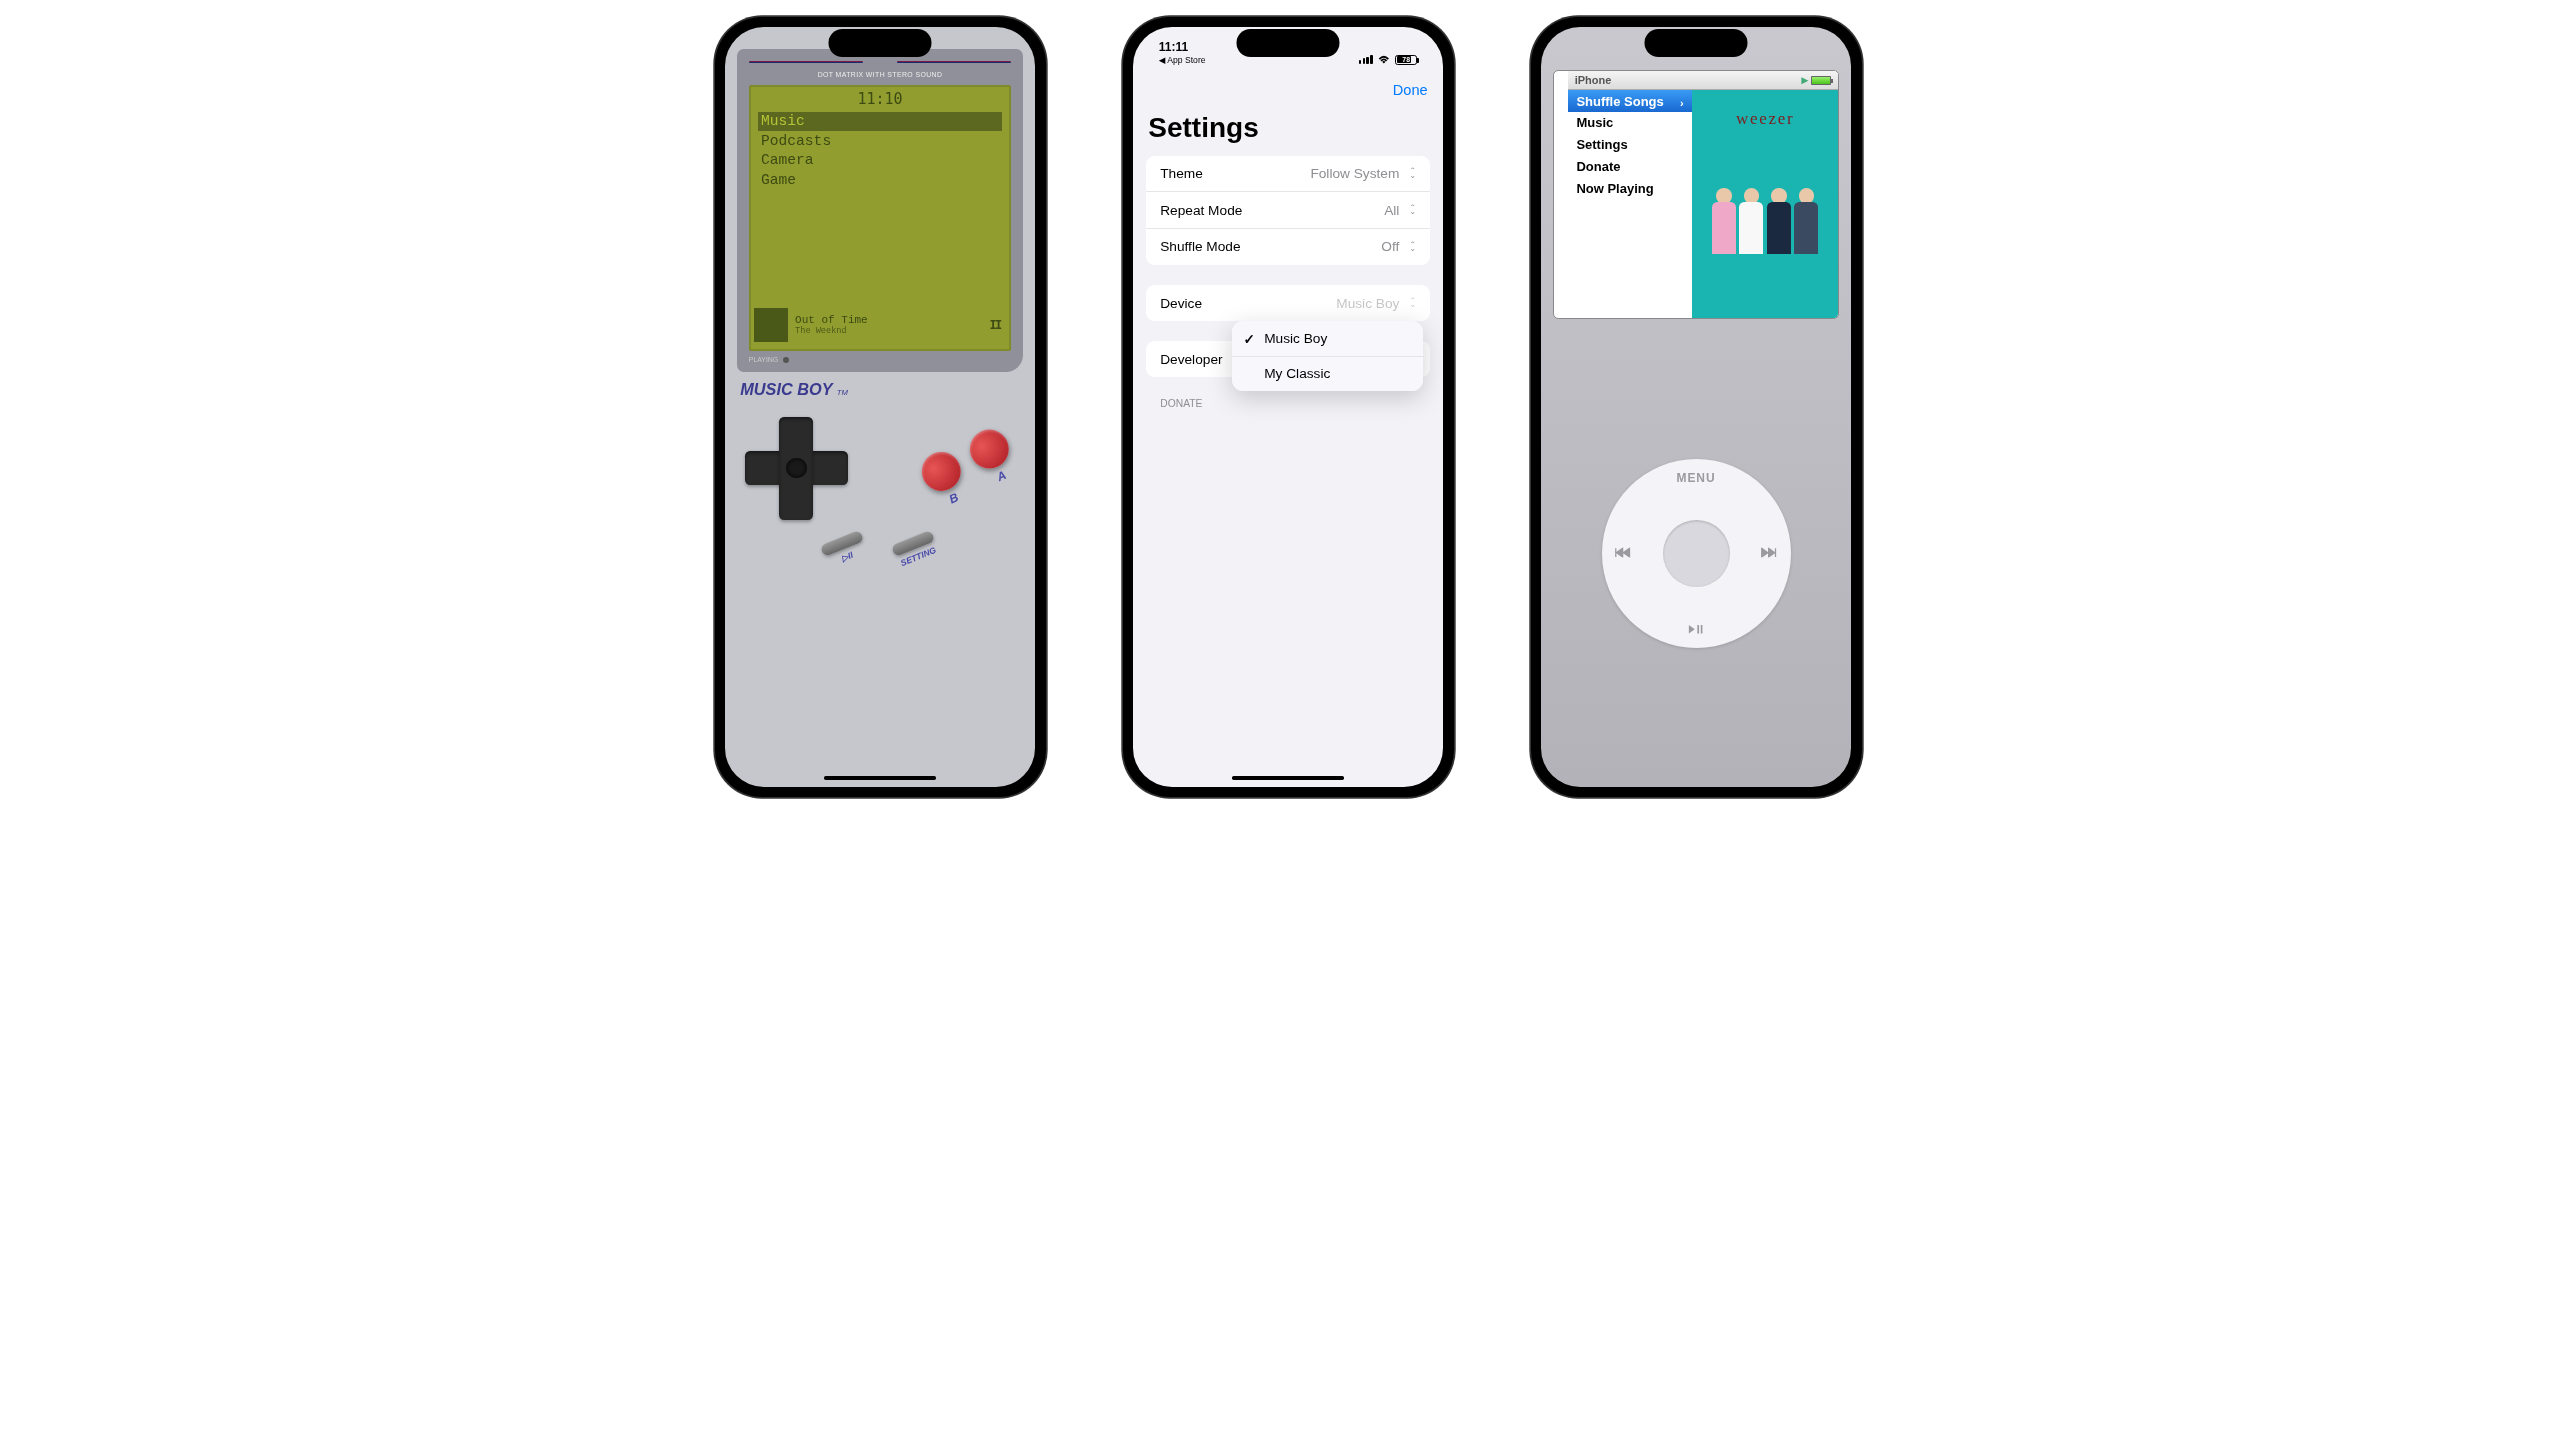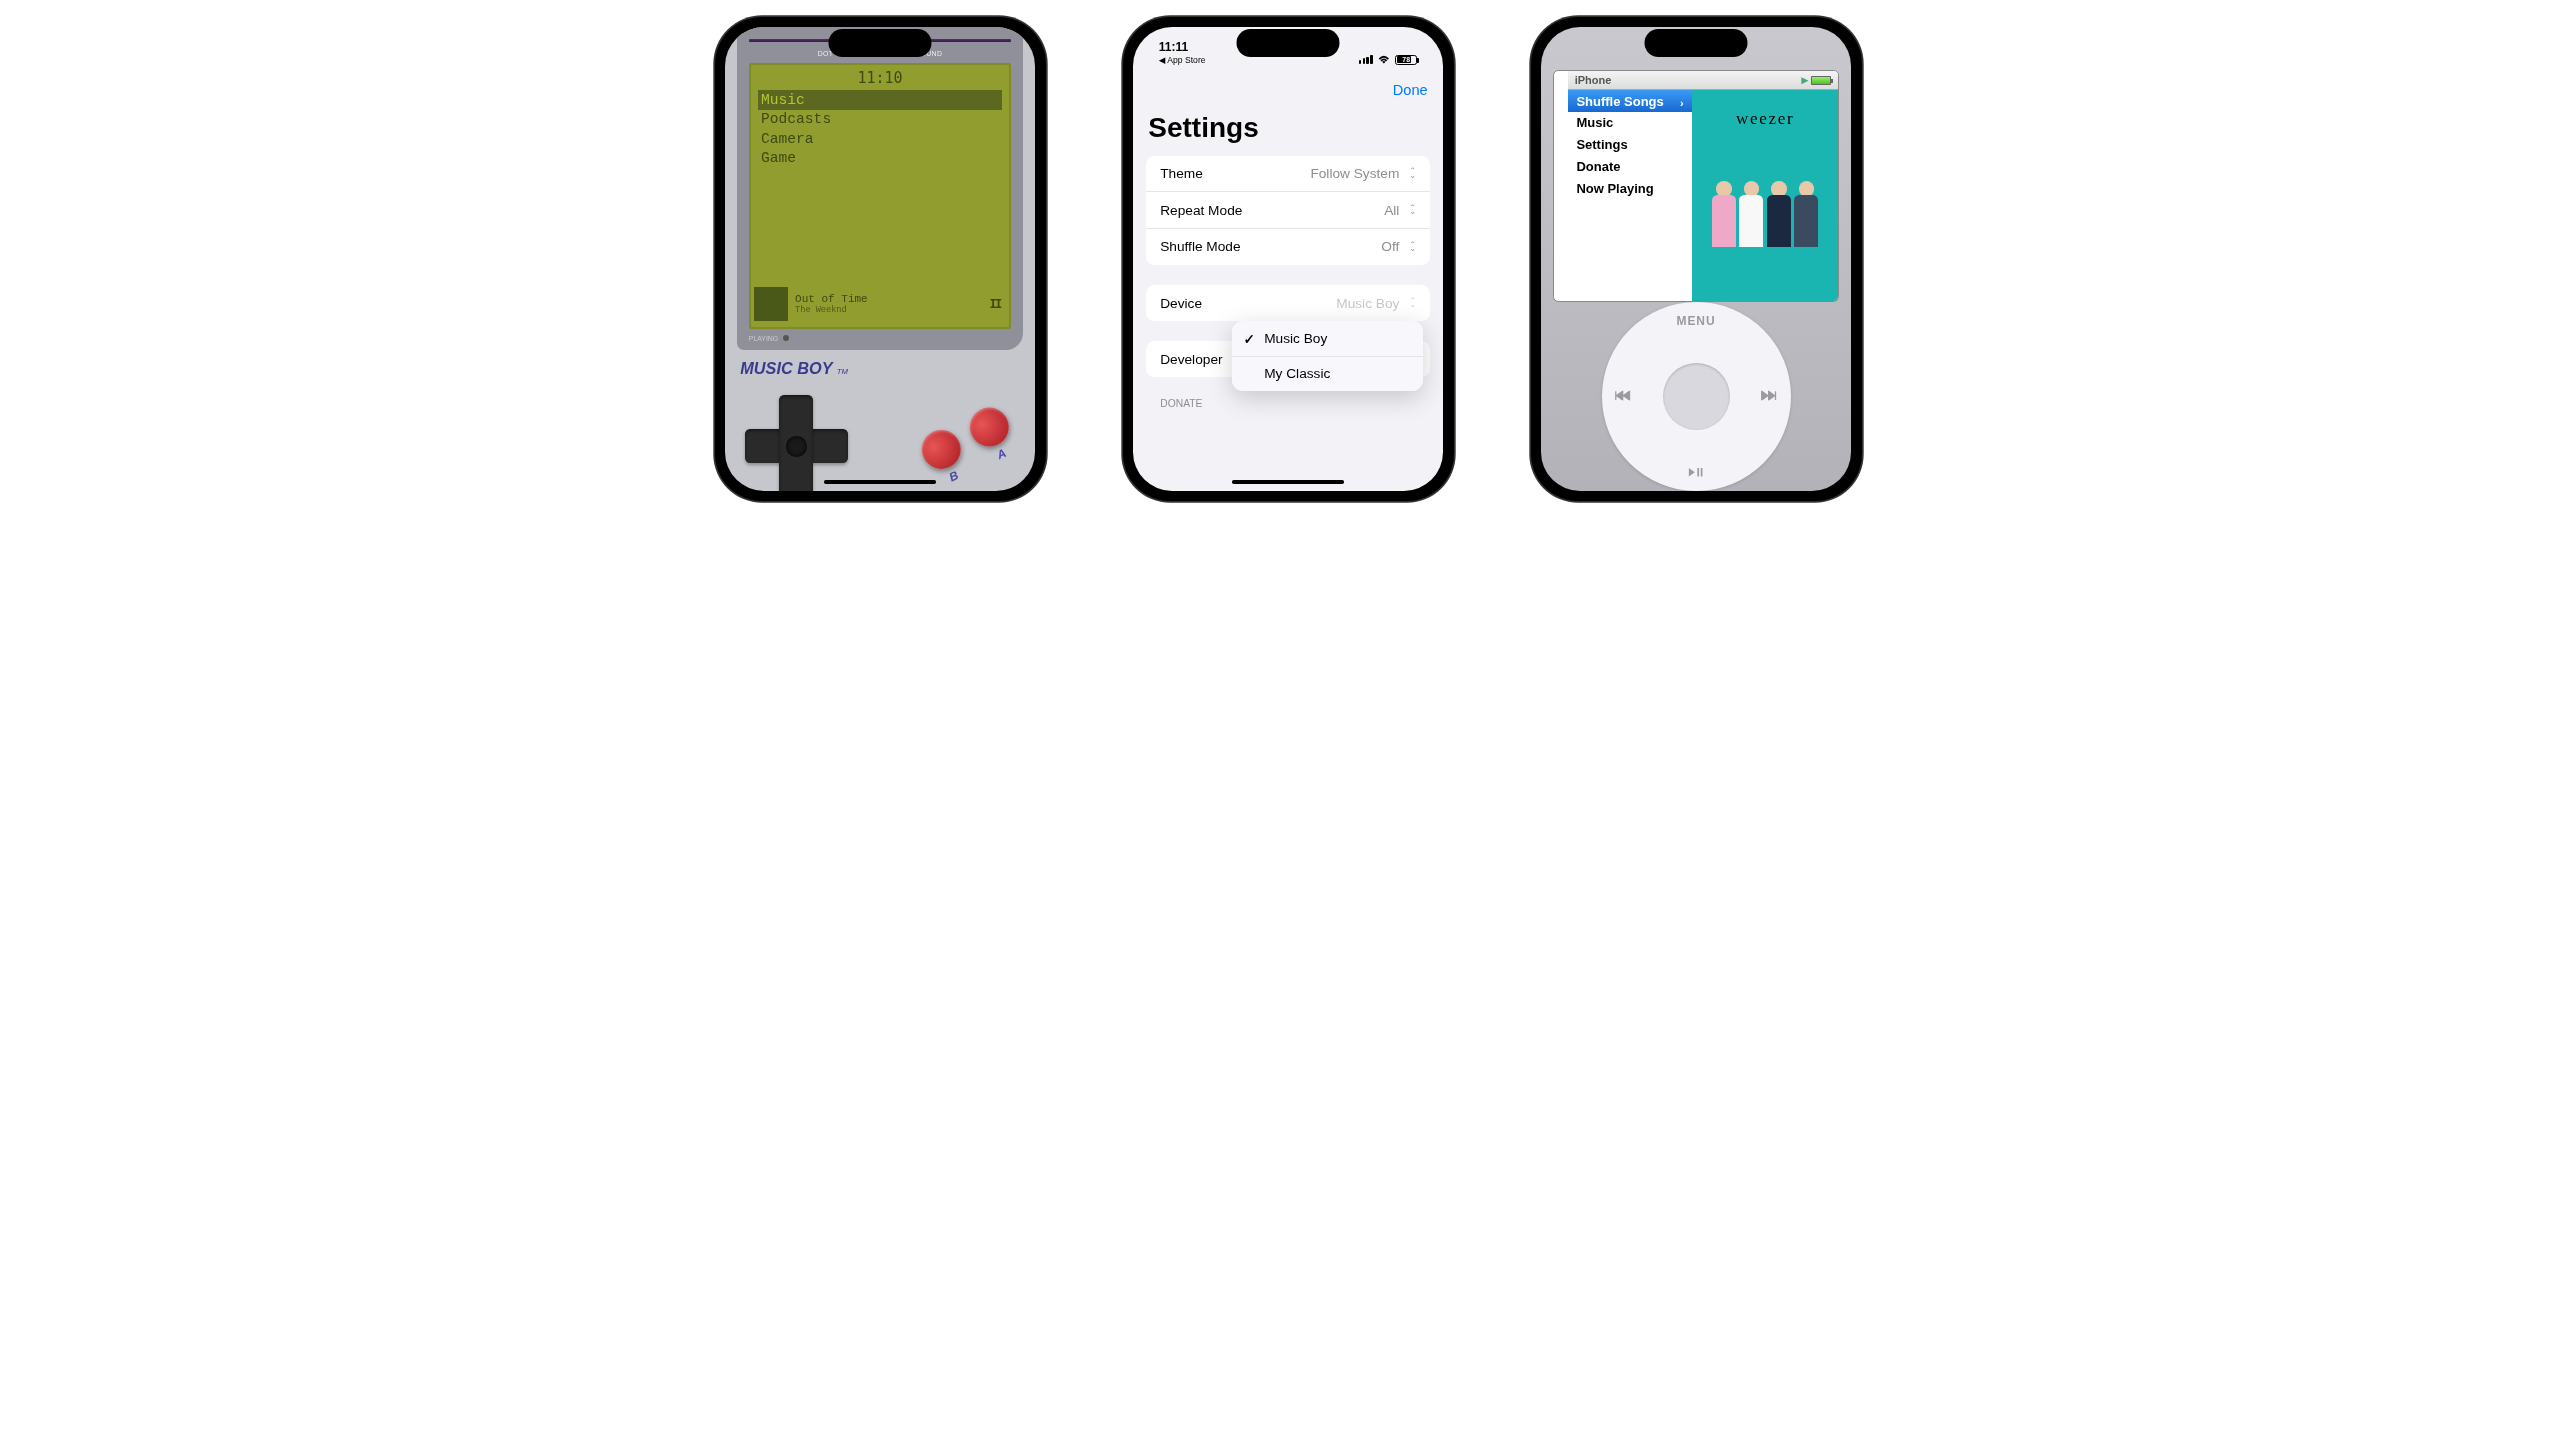--- a/index.html
+++ b/index.html
@@ -1,17 +1,17 @@
 <!DOCTYPE html>
 <html style="font-size:13.7px"><head>
 <meta charset="utf-8">
 <style>
 * { margin: 0; padding: 0; box-sizing: border-box; }
 body { background: #fff; font-family: -apple-system, BlinkMacSystemFont, "Segoe UI", sans-serif; display: flex; justify-content: center; gap: 77px; padding: 17px; }
-.phone { width: 331px; height: 484px; background: #000; border-radius: 47px; padding: 10.3px; position: relative; box-shadow: 0 0 0 1.7px #333; }
+.phone { width: 331px; height: 780px; background: #000; border-radius: 47px; padding: 10.3px; position: relative; box-shadow: 0 0 0 1.7px #333; }
 .screen { width: 100%; height: 100%; border-radius: 39px; overflow: hidden; position: relative; }
 .notch { position: absolute; top: 12px; left: 50%; transform: translateX(-50%); width: 103px; height: 27.5px; background: #000; border-radius: 15.5px; z-index: 100; }
 
 
 .gb-body { width: 100%; height: 100%; background: #c5c7cd; display: flex; flex-direction: column; }
 .gb-top { height: 21.5px; }
 .gb-bezel { margin: 0 12px; background: #8f9099; border-radius: 6.9px 6.9px 17px 6.9px; padding: 12px 12px 8.6px; position: relative; }
 .gb-stripes { height: 6.9px; display: flex; gap: 34px; margin-bottom: 3.4px; }
 .gb-stripe { flex: 1; height: 2.6px; background: linear-gradient(to bottom, #7a1b4a 40%, #1a2a6c 60%); border-radius: 0.9px; }
 .gb-toptext { text-align: center; font-size: 6.9px; color: #eee; margin-bottom: 6.9px; letter-spacing: 0.4px; }
@@ -82,21 +82,21 @@
 .ipod-batt { display: flex; align-items: center; gap: 2.6px; }
 .ipod-b { width: 20.6px; height: 8.6px; border: 0.9px solid #666; border-radius: 0.9px; position: relative; }
 .ipod-b::after { content:''; position:absolute; right:-2.6px; top:1.7px; width:1.7px; height:4.3px; background:#666; }
 .ipod-bf { width: 100%; height: 100%; background: linear-gradient(#9aef6a, #4bc41e); }
 .ipod-main { flex: 1; display: flex; }
 .ipod-menu { width: 46%; background: #fff; }
 .ipod-mi { padding: 3.4px 8.6px; font-size: 13px; font-weight: 600; color: #000; display: flex; justify-content: space-between; align-items: flex-end; }
 .ipod-mi.sel { background: linear-gradient(#3a9bf5, #1868d0); color: #fff; }
 .chev { font-size: 11px; font-weight: 900; color: #fff; }
 .ipod-art { width: 54%; background: #1ab5b0; position: relative; overflow: hidden; }
-.band-logo { position: absolute; top: 19px; width: 100%; text-align: center; color: #000000; font-size: 17px; font-weight: 400; letter-spacing: 1.7px; font-family: Georgia, serif; }
+.band-logo { position: absolute; top: 19px; width: 100%; text-align: center; color: #7f1d1d; font-size: 17px; font-weight: 400; letter-spacing: 1.7px; font-family: Georgia, serif; }
 .band-ppl { position: absolute; bottom: 0; width: 100%; height: 60%; display: flex; justify-content: center; align-items: flex-end; gap: -4.3px; }
 .person { width: 27.5px; height: 100%; position: relative; }
 .p-head { width: 15.5px; height: 15.5px; background: #e8c8a8; border-radius: 50%; margin: 0 auto; position: absolute; top: 6.9px; left: 6px; }
 .p-body { width: 24px; height: 52px; position: absolute; top: 20.6px; left: 1.7px; border-radius: 5.2px 5.2px 0 0; }
 .p1 .p-body { background: #f0a8c8; }
 .p2 .p-body { background: #f8f8f8; }
 .p3 .p-body { background: #1a2840; }
 .p4 .p-body { background: #3a4a60; }
 .wheel-wrap { flex: 1; display: flex; justify-content: center; align-items: center; }
 .wheel { width: 189px; height: 189px; background: #f4f4f8; border-radius: 50%; position: relative; box-shadow: 0 0.9px 3.4px rgba(0,0,0,0.15); }

